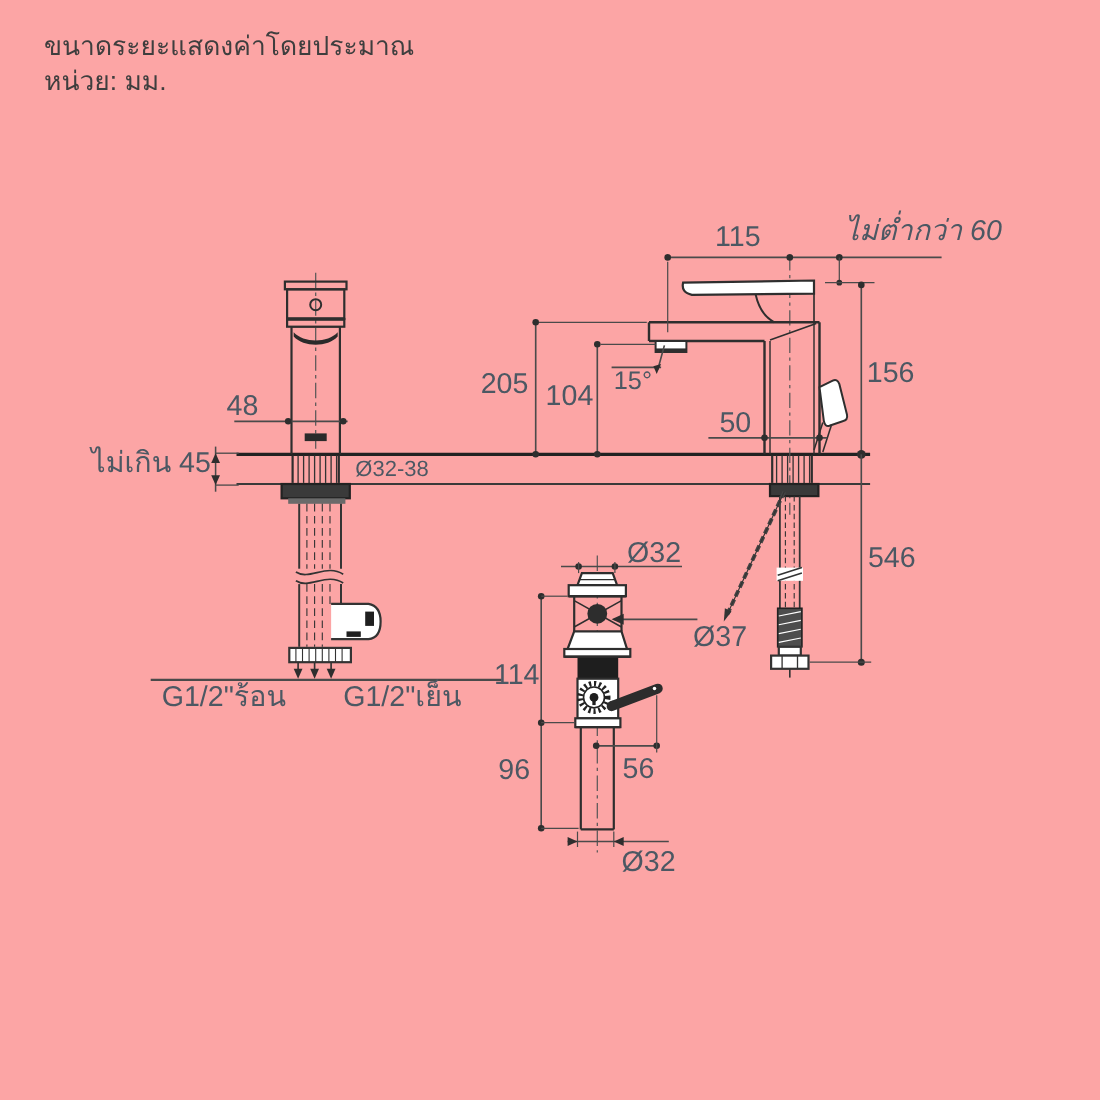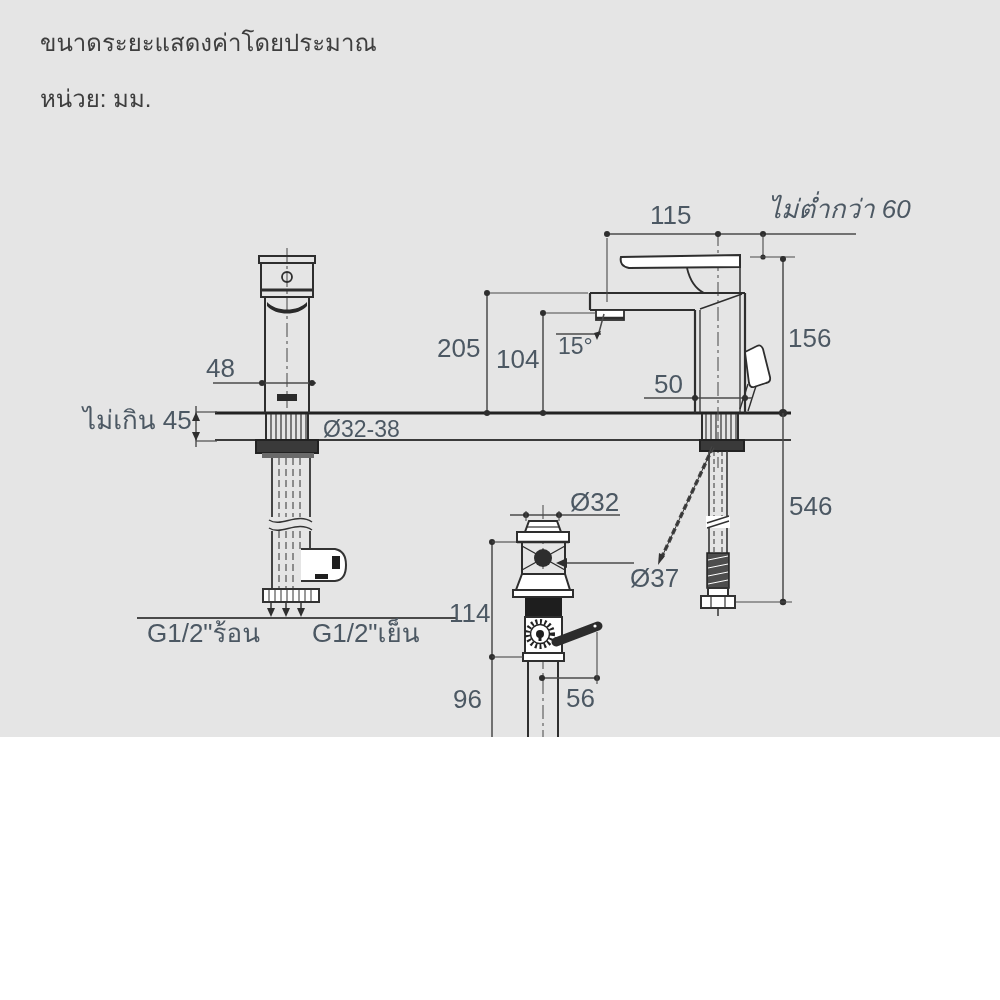--- a/index.html
+++ b/index.html
@@ -1,17 +1,17 @@
 <!DOCTYPE html>
 <html><head>
 <meta charset="utf-8">
 <style>
   html,body{margin:0;padding:0;background:#ffffff;}
   #stage{
-    position:relative;width:1000px;height:737px;background:#e5e5e5;overflow:hidden;
+    position:relative;width:1000px;height:1000px;background:#fca5a5;overflow:hidden;
     font-family:"Liberation Sans","DejaVu Sans",sans-serif;
   }
   .lbl{
     position:absolute;white-space:nowrap;color:#4c5863;
     font-family:"Liberation Sans","DejaVu Sans",sans-serif;
     line-height:1.05;
   }
   .dim{font-size:26px;}
   .note{color:#3e3e3e;font-size:24px;}
   svg{position:absolute;left:0;top:0;}
@@ -298,32 +298,32 @@
 
       <line x1="525" y1="756" x2="525" y2="770" stroke-width="1.1"></line>
       <line x1="558" y1="756" x2="558" y2="770" stroke-width="1.1"></line>
       <line x1="516" y1="765" x2="608" y2="765"></line>
       <polygon points="525,765 516,761 516,769" stroke="none"></polygon>
       <polygon points="558,765 567,761 567,769" stroke="none"></polygon>
     </g>
   </svg>
 
   <div class="lbl note" style="left:40px;top:30px;">ขนาดระยะแสดงค่าโดยประมาณ</div>
-  <div class="lbl note" style="left:40px;top:62px;margin-top:24px;">หน่วย: มม.</div>
+  <div class="lbl note" style="left:40px;top:62px;">หน่วย: มม.</div>
 
   <div class="lbl dim" style="left:650px;top:202px;">115</div>
   <div class="lbl dim" style="left:768px;top:196px;font-style:italic;">ไม่ต่ำกว่า 60</div>
   <div class="lbl dim" style="left:437px;top:335px;">205</div>
   <div class="lbl dim" style="left:496px;top:346px;">104</div>
   <div class="lbl" style="left:558px;top:334px;font-size:23px;">15°</div>
   <div class="lbl dim" style="left:654px;top:371px;">50</div>
   <div class="lbl dim" style="left:788px;top:325px;">156</div>
   <div class="lbl dim" style="left:206px;top:355px;">48</div>
   <div class="lbl dim" style="left:83px;top:407px;">ไม่เกิน 45</div>
-  <div class="lbl" style="left:323px;top:417px;font-size:23px;">Ø32-38</div>
+  <div class="lbl" style="left:323px;top:417px;font-size:20px;">Ø32-38</div>
   <div class="lbl dim" style="left:789px;top:493px;">546</div>
   <div class="lbl dim" style="left:570px;top:489px;">Ø32</div>
   <div class="lbl dim" style="left:582px;top:565px;margin-left:48px;">Ø37</div>
   <div class="lbl dim" style="left:449px;top:600px;">114</div>
   <div class="lbl dim" style="left:453px;top:686px;">96</div>
   <div class="lbl dim" style="left:566px;top:685px;">56</div>
   <div class="lbl dim" style="left:565px;top:770px;">Ø32</div>
   <div class="lbl dim" style="left:147px;top:620px;">G1/2"ร้อน</div>
   <div class="lbl dim" style="left:312px;top:620px;">G1/2"เย็น</div>
 

